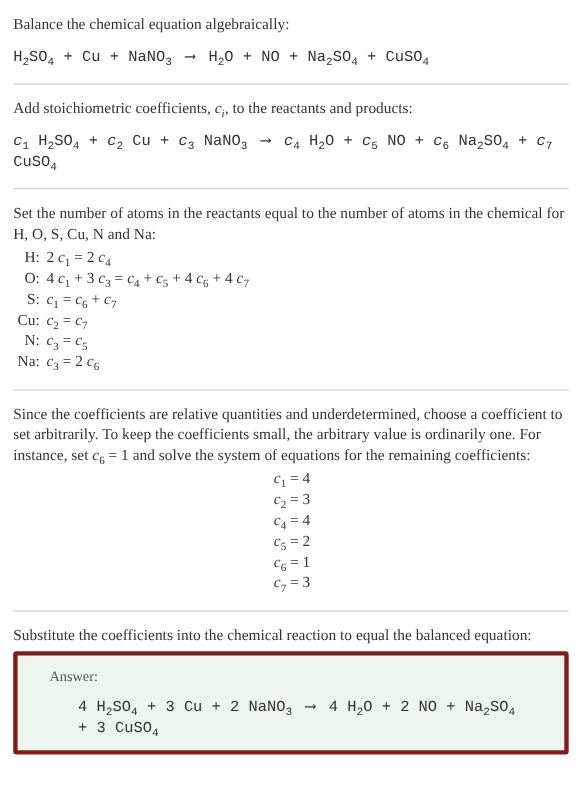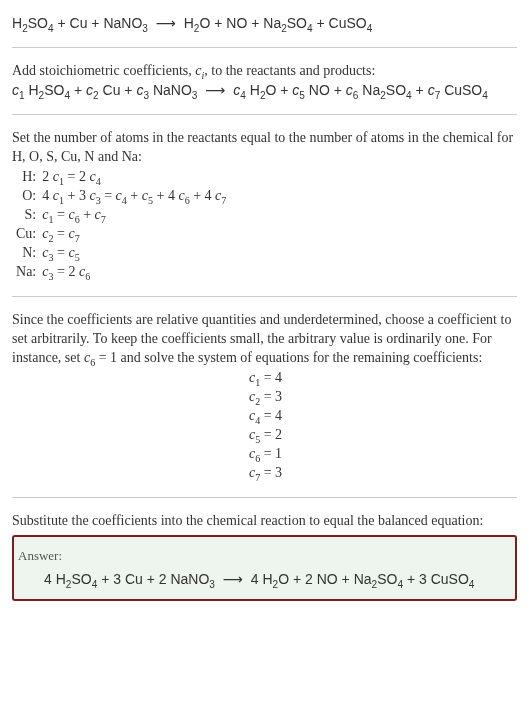--- a/index.html
+++ b/index.html
@@ -15,22 +15,22 @@
   }
   .section {
     padding: 6px 0;
   }
   hr.sep {
     border: none;
     border-top: 1px solid #ccc;
     margin: 8px 0;
   }
   .eqn {
-    font-family: Liberation Sans, sans-serif;
-    margin-top: 0;
+    font-family: Liberation Mono, monospace;
+    margin-top: 10px;
   }
   sub { font-size: 0.72em; vertical-align: sub; line-height: 0; }
   .arrow { padding: 0 4px; }
   .ci { font-style: italic; }
   table.atoms {
     border-collapse: collapse;
     margin-top: 2px;
     margin-left: 4px;
   }
   table.atoms td {
@@ -42,38 +42,39 @@
     padding-right: 6px;
   }
   .coeffs {
     margin-top: 2px;
     margin-left: 2px;
     text-align: center;
   }
   .coeffs div { }
   .answerbox {
     background: #eef4ee;
-    border: 2px solid #7f1d1d;
+    border: 4px solid #7f1d1d;
     border-radius: 3px;
-    padding: 10px 4px;
+    padding: 10px 29px;
     margin-top: 4px;
   }
   .answerbox .label {
     font-size: 13px;
     color: #555;
     margin-bottom: 6px;
   }
   .answerbox .eqn {
     padding-left: 26px;
   }
 </style>
 </head>
 <body>
 
 <div class="section">
+  <div>Balance the chemical equation algebraically:</div>
   <div class="eqn">H<sub>2</sub>SO<sub>4</sub> + Cu + NaNO<sub>3</sub> <span class="arrow">⟶</span> H<sub>2</sub>O + NO + Na<sub>2</sub>SO<sub>4</sub> + CuSO<sub>4</sub></div>
 </div>
 
 <hr class="sep">
 
 <div class="section">
   <div>Add stoichiometric coefficients, <span class="ci">c<sub>i</sub></span>, to the reactants and products:</div>
   <div class="eqn"><span class="ci">c</span><sub>1</sub> H<sub>2</sub>SO<sub>4</sub> + <span class="ci">c</span><sub>2</sub> Cu + <span class="ci">c</span><sub>3</sub> NaNO<sub>3</sub> <span class="arrow">⟶</span> <span class="ci">c</span><sub>4</sub> H<sub>2</sub>O + <span class="ci">c</span><sub>5</sub> NO + <span class="ci">c</span><sub>6</sub> Na<sub>2</sub>SO<sub>4</sub> + <span class="ci">c</span><sub>7</sub> CuSO<sub>4</sub></div>
 </div>
 

